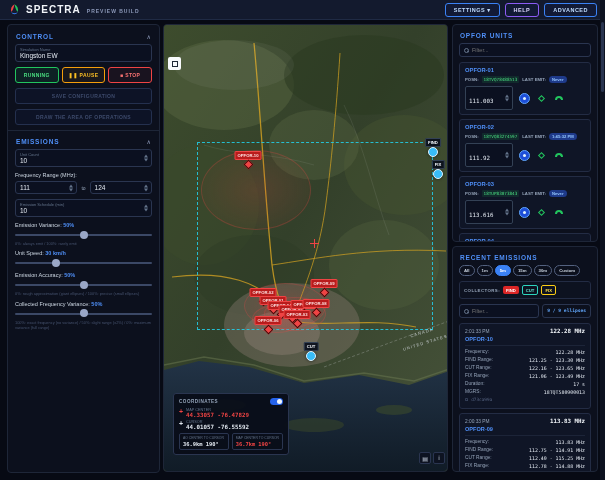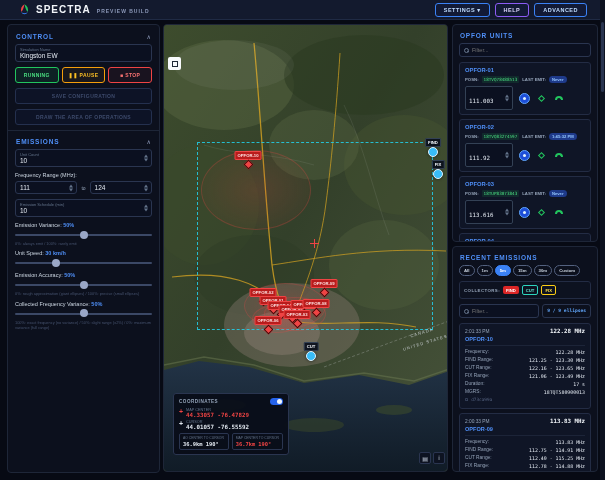--- a/index.html
+++ b/index.html
@@ -2,21 +2,21 @@
 <html><head>
 <meta charset="utf-8">
 <style>
   * { margin:0; padding:0; box-sizing:border-box; }
   html,body { width:605px; height:480px; background:#070a14; overflow:hidden;
     font-family:"Liberation Sans", sans-serif; color:#cbd5e1; }
   .mono { font-family:"DejaVu Sans Mono", monospace; }
 
   
   #topbar { position:absolute; left:0; top:0; width:605px; height:20px;
-    background:#131a2e; border-bottom:1px solid #1f2a44; display:flex; align-items:center; padding:0 18px; }
+    background:#131a2e; border-bottom:1px solid #1f2a44; display:flex; align-items:center; padding:0 8px; }
   #logo { width:13px; height:14px; margin-right:5px; }
   .app-name { font-size:10px; font-weight:bold; color:#f1f5f9; letter-spacing:1px; }
   .app-build { font-size:5px; font-weight:bold; color:#8b98b8; letter-spacing:1px; margin-left:6px; margin-top:2px; }
   #topbar .spacer { flex:1; }
   .tb-btn { font-size:5.5px; font-weight:bold; letter-spacing:.5px; padding:3px 8px; border-radius:3px;
     background:#121a36; margin-left:5px; cursor:pointer; }
   .tb-blue { border:1px solid #3b82f6; color:#bfdbfe; }
   .tb-purple { border:1px solid #8b5cf6; color:#ddd6fe; }
 
   

